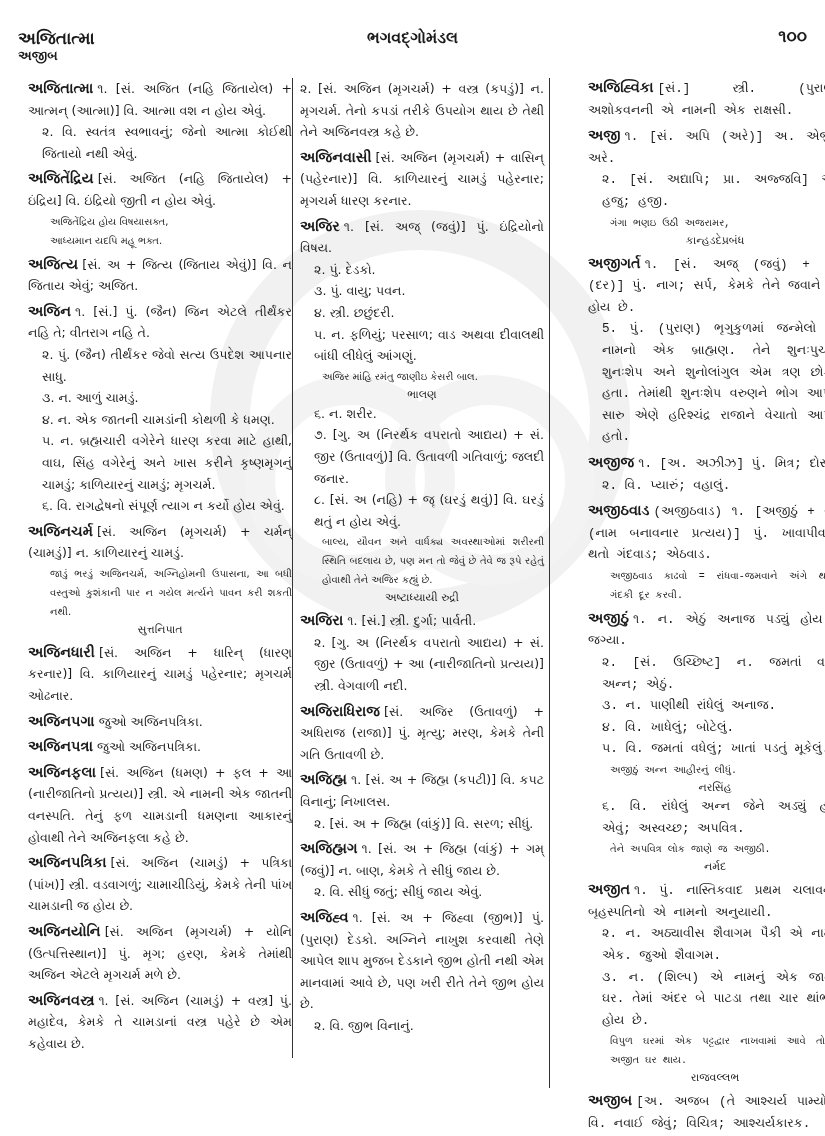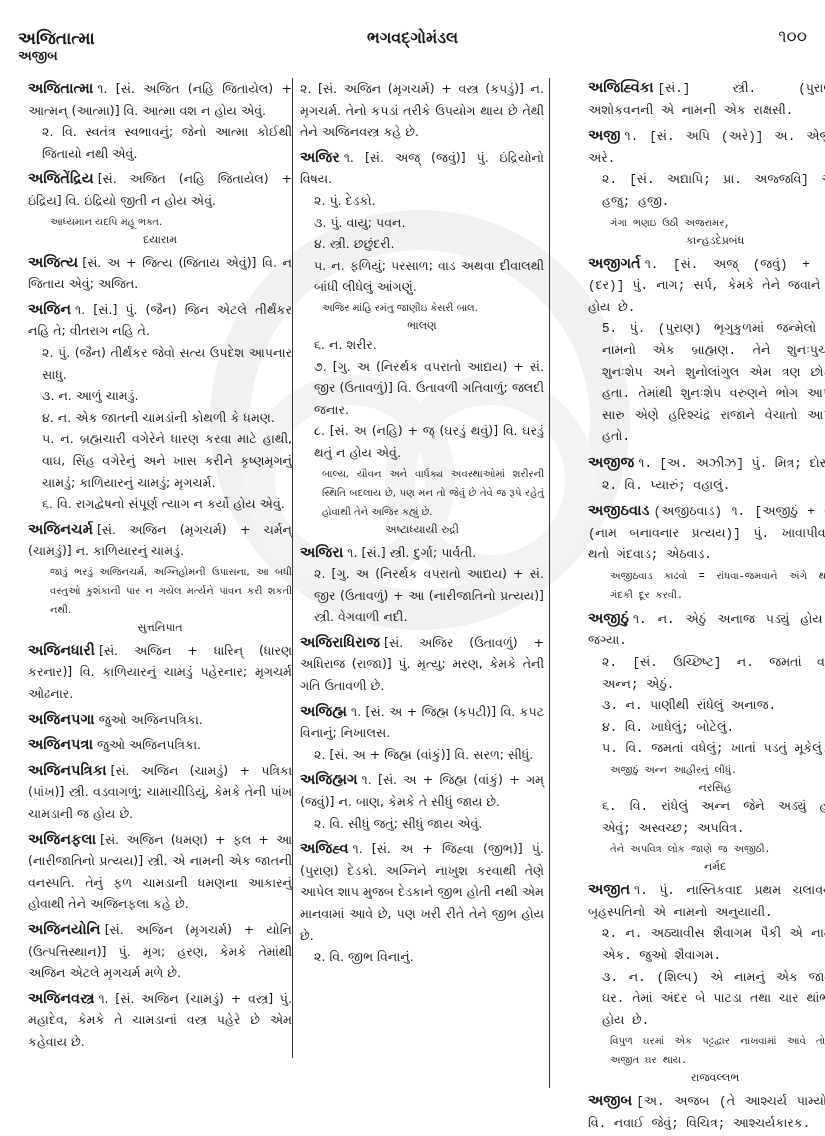--- a/index.html
+++ b/index.html
@@ -3,21 +3,21 @@
 <meta charset="utf-8">
 <style>
   html, body { margin:0; padding:0; }
   body { width:825px; height:1136px; background:#ffffff; position:relative; overflow:hidden;
          font-family:"DejaVu Sans", sans-serif; color:#1a1a1a; }
   .watermark { position:absolute; left:210px; top:180px; width:420px; height:480px; pointer-events:none; }
   .header { position:absolute; top:12px; left:0; width:825px; height:44px; }
   .hw-left { position:absolute; left:18px; top:16px; font-weight:bold; font-size:17px; }
   .hw-left2 { position:absolute; left:18px; top:36px; font-weight:bold; font-size:13px; }
   .title { position:absolute; left:0; width:825px; text-align:center; top:16px; font-weight:bold; font-size:16px; }
-  .pnum { position:absolute; right:18px; top:14px; font-weight:normal; font-size:17px; }
+  .pnum { position:absolute; right:18px; top:14px; font-weight:bold; font-size:17px; }
   .col { position:absolute; top:78px; font-size:12.6px; line-height:21.6px; }
   .c1 { left:28px; width:264px; }
   .c2 { left:300px; width:244px; }
   .c3 { left:588px; width:254px;font-family:Liberation Mono, monospace; }
   .rule { position:absolute; top:78px; width:1px; background:#333; }
   .r1 { left:292px; height:980px; }
   .r2 { left:549px; height:1010px; }
   .entry { margin:0 0 4px 0; text-align:justify; }
   .entry .hw { font-weight:bold; font-size:14.5px; margin-right:4px; }
   .sense { display:block; padding-left:14px; text-indent:0; }
@@ -38,34 +38,35 @@
   <div class="hw-left2">અજીબ</div>
   <div class="title">ભગવદ્ગોમંડલ</div>
   <div class="pnum">૧૦૦</div>
 </div>
 
 <div class="rule r1"></div>
 <div class="rule r2"></div>
 
 <div class="col c1">
     <div class="entry"><span class="hw">અજિતાત્મા</span><span class="first">૧. [સં. અજિત (નહિ જિતાયેલ) + આત્મન્ (આત્મા)] વિ. આત્મા વશ ન હોય એવું.</span><span class="sense">૨. વિ. સ્વતંત્ર સ્વભાવનું; જેનો આત્મા કોઈથી જિતાયો નથી એવું.</span></div>
-    <div class="entry"><span class="hw">અજિતેંદ્રિય</span><span class="first">[સં. અજિત (નહિ જિતાયેલ) + ઇંદ્રિય] વિ. ઇંદ્રિયો જીતી ન હોય એવું.</span><span class="quote">આધ્યમાન યદપિ મહૂ ભક્ત.</span><span class="src">દયારામ</span></div>
+    <div class="entry"><span class="hw">અજિતેંદ્રિય</span><span class="first">[સં. અજિત (નહિ જિતાયેલ) + ઇંદ્રિય] વિ. ઇંદ્રિયો જીતી ન હોય એવું.</span><span class="quote">અજિતેંદ્રિય હોય વિષયાસક્ત,</span><span class="quote">આધ્યમાન યદપિ મહૂ ભક્ત.</span></div>
     <div class="entry"><span class="hw">અજિત્ય</span><span class="first">[સં. અ + જિત્ય (જિતાય એવું)] વિ. ન જિતાય એવું; અજિત.</span></div>
     <div class="entry"><span class="hw">અજિન</span><span class="first">૧. [સં.] પું. (જૈન) જિન એટલે તીર્થંકર નહિ તે; વીતરાગ નહિ તે.</span><span class="sense">૨. પું. (જૈન) તીર્થંકર જેવો સત્ય ઉપદેશ આપનાર સાધુ.</span><span class="sense">૩. ન. આળું ચામડું.</span><span class="sense">૪. ન. એક જાતની ચામડાંની કોથળી કે ધમણ.</span><span class="sense">૫. ન. બ્રહ્મચારી વગેરેને ધારણ કરવા માટે હાથી, વાઘ, સિંહ વગેરેનું અને ખાસ કરીને કૃષ્ણમૃગનું ચામડું; કાળિયારનું ચામડું; મૃગચર્મ.</span><span class="sense">૬. વિ. રાગદ્વેષનો સંપૂર્ણ ત્યાગ ન કર્યો હોય એવું.</span></div>
     <div class="entry"><span class="hw">અજિનચર્મ</span><span class="first">[સં. અજિન (મૃગચર્મ) + ચર્મન્ (ચામડું)] ન. કાળિયારનું ચામડું.</span><span class="quote">જાડું ભરડું અજિનચર્મ, અગ્નિહોમની ઉપાસના, આ બધી વસ્તુઓ કુશંકાની પાર ન ગયેલ મર્ત્યને પાવન કરી શકતી નથી.</span><span class="src">સુત્તનિપાત</span></div>
     <div class="entry"><span class="hw">અજિનધારી</span><span class="first">[સં. અજિન + ધારિન્ (ધારણ કરનાર)] વિ. કાળિયારનું ચામડું પહેરનાર; મૃગચર્મ ઓઢનાર.</span></div>
     <div class="entry"><span class="hw">અજિનપગા</span><span class="first">જુઓ અજિનપત્રિકા.</span></div>
     <div class="entry"><span class="hw">અજિનપત્રા</span><span class="first">જુઓ અજિનપત્રિકા.</span></div>
+    <div class="entry"><span class="hw">અજિનફલા</span><span class="first">[સં. અજિન (ધમણ) + ફલ + આ (નારીજાતિનો પ્રત્યય)] સ્ત્રી. એ નામની એક જાતની વનસ્પતિ. તેનું ફળ ચામડાની ધમણના આકારનું હોવાથી તેને અજિનફલા કહે છે.</span></div>
     <div class="entry"><span class="hw">અજિનપત્રિકા</span><span class="first">[સં. અજિન (ચામડું) + પત્રિકા (પાંખ)] સ્ત્રી. વડવાગળું; ચામાચીડિયું, કેમકે તેની પાંખ ચામડાની જ હોય છે.</span></div>
-    <div class="entry"><span class="hw">અજિનફલા</span><span class="first">[સં. અજિન (ધમણ) + ફલ + આ (નારીજાતિનો પ્રત્યય)] સ્ત્રી. એ નામની એક જાતની વનસ્પતિ. તેનું ફળ ચામડાની ધમણના આકારનું હોવાથી તેને અજિનફલા કહે છે.</span></div>
     <div class="entry"><span class="hw">અજિનયોનિ</span><span class="first">[સં. અજિન (મૃગચર્મ) + યોનિ (ઉત્પત્તિસ્થાન)] પું. મૃગ; હરણ, કેમકે તેમાંથી અજિન એટલે મૃગચર્મ મળે છે.</span></div>
     <div class="entry"><span class="hw">અજિનવસ્ત્ર</span><span class="first">૧. [સં. અજિન (ચામડું) + વસ્ત્ર] પું. મહાદેવ, કેમકે તે ચામડાનાં વસ્ત્ર પહેરે છે એમ કહેવાય છે.</span></div>
   </div>
 <div class="col c2">
     <div class="entry"><span class="first">૨. [સં. અજિન (મૃગચર્મ) + વસ્ત્ર (કપડું)] ન. મૃગચર્મ. તેનો કપડાં તરીકે ઉપયોગ થાય છે તેથી તેને અજિનવસ્ત્ર કહે છે.</span></div>
+    <div class="entry"><span class="hw">અજિનવાસી</span><span class="first">[સં. અજિન (મૃગચર્મ) + વાસિન્ (પહેરનાર)] વિ. કાળિયારનું ચામડું પહેરનાર; મૃગચર્મ ધારણ કરનાર.</span></div>
     <div class="entry"><span class="hw">અજિર</span><span class="first">૧. [સં. અજ્ (જવું)] પું. ઇંદ્રિયોનો વિષય.</span><span class="sense">૨. પું. દેડકો.</span><span class="sense">૩. પું. વાયુ; પવન.</span><span class="sense">૪. સ્ત્રી. છછુંદરી.</span><span class="sense">૫. ન. ફળિયું; પરસાળ; વાડ અથવા દીવાલથી બાંધી લીધેલું આંગણું.</span><span class="quote">અજિર માંહિ રમંતુ જાણીઇ કેસરી બાલ.</span><span class="src">ભાલણ</span><span class="sense">૬. ન. શરીર.</span><span class="sense">૭. [ગુ. અ (નિરર્થક વપરાતો આદ્યય) + સં. જીર (ઉતાવળું)] વિ. ઉતાવળી ગતિવાળું; જલદી જનાર.</span><span class="sense">૮. [સં. અ (નહિ) + જૄ (ઘરડું થવું)] વિ. ઘરડું થતું ન હોય એવું.</span><span class="quote">બાલ્ય, યૌવન અને વાર્ધક્ય અવસ્થાઓમાં શરીરની સ્થિતિ બદલાય છે, પણ મન તો જેવું છે તેવે જ રૂપે રહેતું હોવાથી તેને અજિર કહ્યું છે.</span><span class="src">અષ્ટાધ્યાયી રુદ્રી</span></div>
     <div class="entry"><span class="hw">અજિરા</span><span class="first">૧. [સં.] સ્ત્રી. દુર્ગા; પાર્વતી.</span><span class="sense">૨. [ગુ. અ (નિરર્થક વપરાતો આદ્યય) + સં. જીર (ઉતાવળું) + આ (નારીજાતિનો પ્રત્યય)] સ્ત્રી. વેગવાળી નદી.</span></div>
     <div class="entry"><span class="hw">અજિરાધિરાજ</span><span class="first">[સં. અજિર (ઉતાવળું) + અધિરાજ (રાજા)] પું. મૃત્યુ; મરણ, કેમકે તેની ગતિ ઉતાવળી છે.</span></div>
     <div class="entry"><span class="hw">અજિહ્મ</span><span class="first">૧. [સં. અ + જિહ્મ (કપટી)] વિ. કપટ વિનાનું; નિખાલસ.</span><span class="sense">૨. [સં. અ + જિહ્મ (વાંકું)] વિ. સરળ; સીધું.</span></div>
     <div class="entry"><span class="hw">અજિહ્મગ</span><span class="first">૧. [સં. અ + જિહ્મ (વાંકું) + ગમ્ (જવું)] ન. બાણ, કેમકે તે સીધું જાય છે.</span><span class="sense">૨. વિ. સીધું જતું; સીધું જાય એવું.</span></div>
     <div class="entry"><span class="hw">અજિહ્વ</span><span class="first">૧. [સં. અ + જિહ્વા (જીભ)] પું. (પુરાણ) દેડકો. અગ્નિને નાખુશ કરવાથી તેણે આપેલ શાપ મુજબ દેડકાને જીભ હોતી નથી એમ માનવામાં આવે છે, પણ ખરી રીતે તેને જીભ હોય છે.</span><span class="sense">૨. વિ. જીભ વિનાનું.</span></div>
   </div>
 <div class="col c3">
     <div class="entry"><span class="hw">અજિહ્વિકા</span><span class="first">[સં.] સ્ત્રી. (પુરાણ) અશોકવનની એ નામની એક રાક્ષસી.</span></div>
     <div class="entry"><span class="hw">અજી</span><span class="first">૧. [સં. અપિ (અરે)] અ. એજી; અરે.</span><span class="sense">૨. [સં. અદ્યાપિ; પ્રા. અજ્જવિ] અ. હજુ; હજી.</span><span class="quote">ગંગા ભણઇ ઉઠી અજરામર,</span><span class="src">કાન્હડદેપ્રબંધ</span></div>

